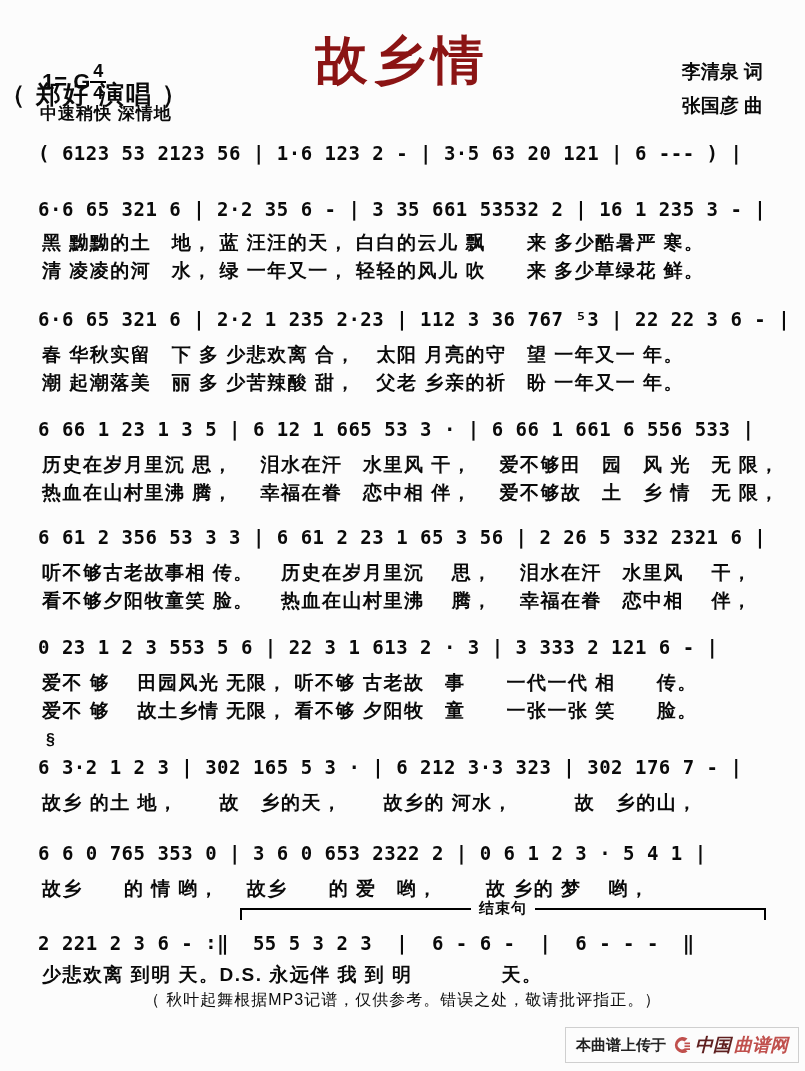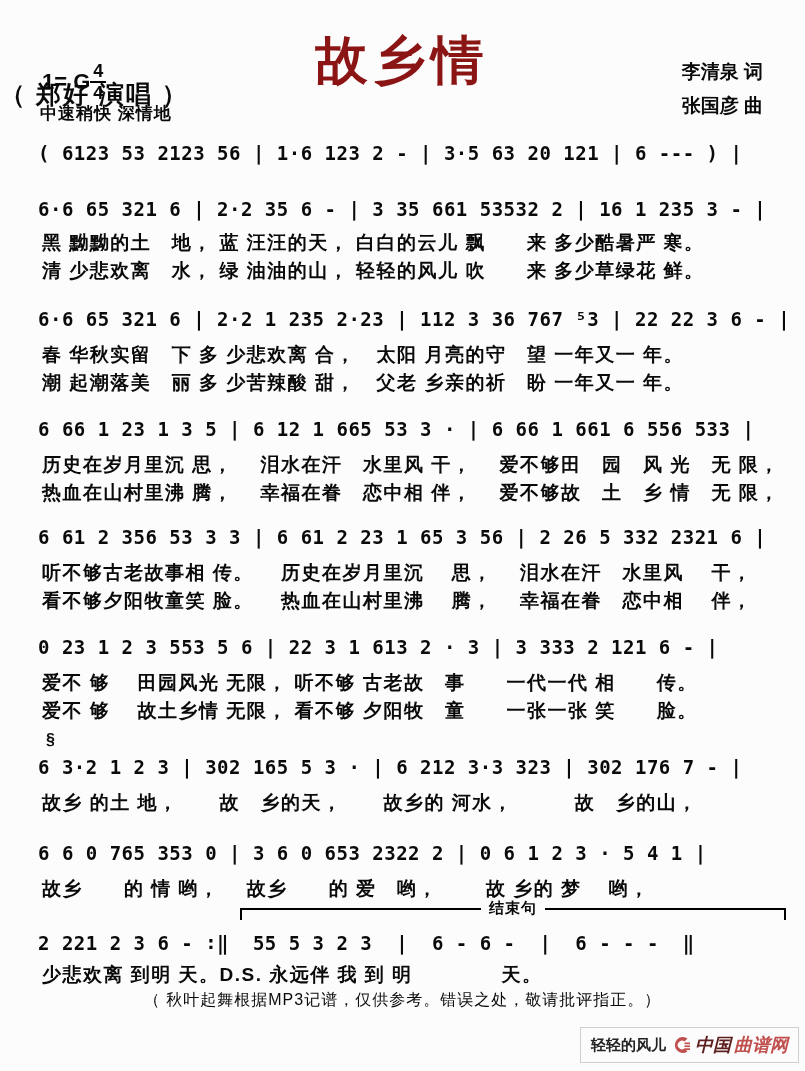--- a/index.html
+++ b/index.html
@@ -37,21 +37,21 @@
   }
   .lyr{
     position:absolute;left:42px;width:740px;
     font-size:19px;font-weight:bold;letter-spacing:1.5px;white-space:pre;
   }
   .segno{
     position:absolute;left:46px;top:731px;font-size:16px;font-weight:bold;
   }
   .endbracket{
     position:absolute;top:908px;left:240px;width:522px;height:10px;
-    border-top:2px solid #000;border-left:2px solid #000;border-right:2px solid #000;padding-left:20px;
+    border-top:2px solid #000;border-left:2px solid #000;border-right:2px solid #000;
   }
   .endbracket .lbl{
     position:absolute;top:-11px;left:50%;transform:translateX(-50%);
     background:#fcfcfc;padding:0 8px;font-size:15px;font-weight:bold;letter-spacing:1px;
   }
   .footnote{
     position:absolute;top:990px;left:0;width:100%;text-align:center;
     font-size:16px;font-weight:normal;letter-spacing:1px;
   }
   .credit{
@@ -82,21 +82,21 @@
       <span class="t">4</span>
       <span class="b">4</span>
     </span>
   </div>
   <div class="tempo">中速稍快 深情地</div>
 
   <div class="not" style="top:142px">( 6123 53 2123 56 | 1·6 123 2 - | 3·5 63 20 121 | 6 --- ) |</div>
 
   <div class="not" style="top:198px">6·6 65 321 6 | 2·2 35 6 - | 3 35 661 53532 2 | 16 1 235 3 - |</div>
   <div class="lyr" style="top:230px">黑 黝黝的土　地， 蓝 汪汪的天， 白白的云儿 飘　　来 多少酷暑严 寒。</div>
-  <div class="lyr" style="top:258px">清 少悲欢离　水， 绿 油油的山， 轻轻的风儿 吹　　来 多少草绿花 鲜。</div>
+  <div class="lyr" style="top:258px">清 凌凌的河　水， 绿 一年又一， 轻轻的风儿 吹　　来 多少草绿花 鲜。</div>
 
   <div class="not" style="top:308px">6·6 65 321 6 | 2·2 1 235 2·23 | 112 3 36 767 ⁵3 | 22 22 3 6 - |</div>
   <div class="lyr" style="top:342px">春 华秋实留　下 多 少悲欢离 合，　太阳 月亮的守　望 一年又一 年。</div>
   <div class="lyr" style="top:370px">潮 起潮落美　丽 多 少苦辣酸 甜，　父老 乡亲的祈　盼 一年又一 年。</div>
 
   <div class="not" style="top:418px">6 66 1 23 1 3 5 | 6 12 1 665 53 3 · | 6 66 1 661 6 556 533 |</div>
   <div class="lyr" style="top:452px">历史在岁月里沉 思，　 泪水在汗　水里风 干，　 爱不够田　园　风 光　无 限，</div>
   <div class="lyr" style="top:480px">热血在山村里沸 腾，　 幸福在眷　恋中相 伴，　 爱不够故　土　乡 情　无 限，</div>
 
   <div class="not" style="top:526px">6 61 2 356 53 3 3 | 6 61 2 23 1 65 3 56 | 2 26 5 332 2321 6 |</div>
@@ -116,21 +116,21 @@
 
   <div class="endbracket">
     <span class="lbl">结束句</span>
   </div>
   <div class="not" style="top:932px">2 221 2 3 6 - ∶‖  55 5 3 2 3  |  6 - 6 -  |  6 - - -  ‖</div>
   <div class="lyr" style="top:962px">少悲欢离 到明 天。D.S. 永远伴 我 到 明　　　　 天。</div>
 
   <div class="footnote">（ 秋叶起舞根据MP3记谱，仅供参考。错误之处，敬请批评指正。）</div>
 
   <div class="credit">
-    <span class="pre">轻轻的风儿</span>
+    <span class="pre">本曲谱上传于</span>
     <span class="logo">
       <svg width="20" height="20" viewBox="0 0 20 20">
         <path d="M15.5 3.5 A8 8 0 1 0 15.5 16.5 L12.5 13.5 A4.3 4.3 0 1 1 12.5 6.5 Z" fill="#c0504d"></path>
         <rect x="12.5" y="7.5" width="5.5" height="1.7" fill="#c0504d"></rect>
         <rect x="12.5" y="10.4" width="5.5" height="1.7" fill="#c0504d"></rect>
         <rect x="12.5" y="13.3" width="5.5" height="1.7" fill="#c0504d"></rect>
       </svg>
       <span class="cn">中国</span>
         <span class="site">曲谱网</span>
     </span>

